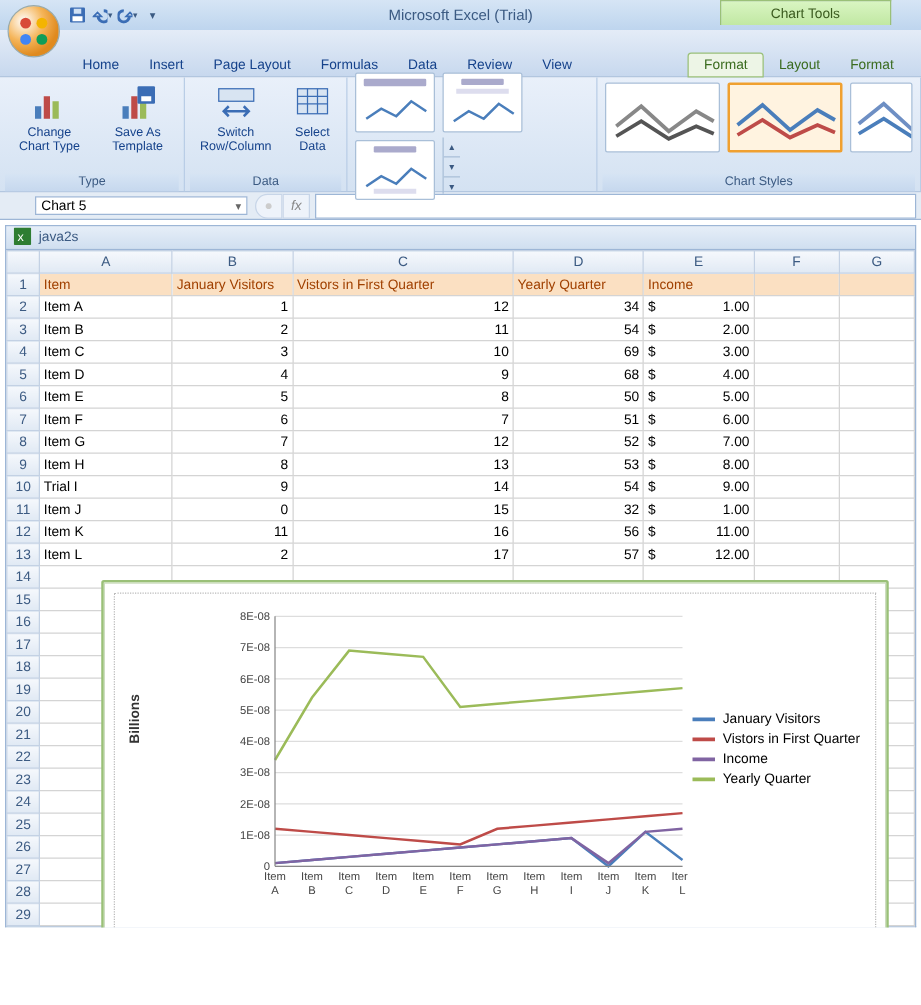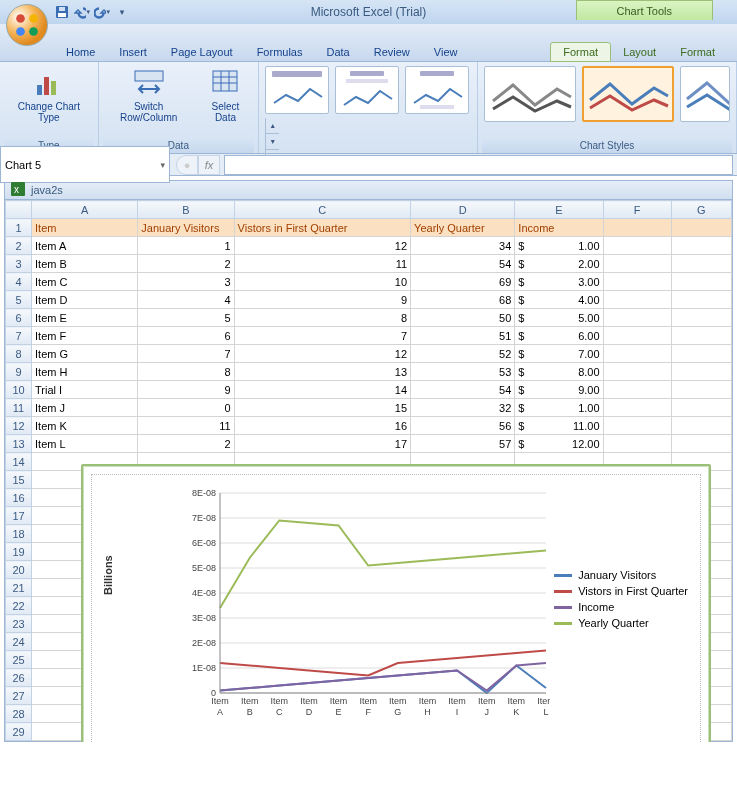--- a/index.html
+++ b/index.html
@@ -16,35 +16,35 @@
 
 
 .tabs { height:38px; background:linear-gradient(#e4ecf7,#c7d8ee); display:flex; align-items:flex-end; padding-left:54px; border-bottom:1px solid #9db6d6;}
 .tab { padding:3px 12px 3px; color:#15428b; cursor:pointer; font-size:11px;}
 .tab.active { background:#fff; border:1px solid #9db6d6; border-bottom:1px solid #fff; margin-bottom:-1px; border-radius:3px 3px 0 0;}
 .tab.green { color:#3a6b1e; }
 .tab.green.active { background:#edf5e6; border-color:#9ac078;}
 
 
 .ribbon { height:92px; background:linear-gradient(#e9f0fa,#d4e2f2); border-bottom:1px solid #9db6d6; display:flex;}
-.group { border-right:1px solid #b9cde6; display:flex; flex-direction:column; justify-content:space-between; padding:2px 4px 0;}
+.group { border-right:1px solid #b9cde6; display:flex; flex-direction:column; justify-content:center; padding:2px 4px 0;}
 .group-body { display:flex; gap:2px; align-items:flex-start; flex:1;}
 .group-label { text-align:center; color:#3b5a82; font-size:10px; padding:1px 0 2px; background:linear-gradient(#d6e4f4,#c6d8ee);}
 .rbtn { display:flex; flex-direction:column; align-items:center; padding:2px 4px; cursor:pointer; border:1px solid transparent; border-radius:3px; min-width:46px;}
 .rbtn .ricon { width:32px; height:32px; margin-bottom:2px;}
 .rbtn .rlabel { font-size:10px; text-align:center; line-height:11px; color:#15428b;}
 .layout-thumb, .style-thumb { width:64px; height:48px; border:1px solid #a9bfd8; background:#fff; margin:2px; cursor:pointer; border-radius:2px; position:relative;}
 .style-thumb { width:92px; height:56px;}
 .style-thumb.selected { border:2px solid #f0a030; background:#fff3e0;}
 .gallery-stack { width:14px; display:flex; flex-direction:column; justify-content:space-around; border-left:1px solid #a9bfd8; margin-left:2px;}
 .gallery-stack div { height:16px; border-bottom:1px solid #a9bfd8; cursor:pointer; display:flex; align-items:center; justify-content:center; font-size:8px; color:#3b5a82;}
 
 
 .fbar-row { height:22px; border-bottom:1px solid #9db6d6; display:flex; align-items:center; background:#e4ecf5;}
-.namebox { width:170px; height:37px; border:1px solid #9db6d6; background:#fff; display:flex; align-items:center; padding:0 4px; justify-content:space-between;}
+.namebox { width:170px; height:15px; border:1px solid #9db6d6; background:#fff; margin-left:28px; display:flex; align-items:center; padding:0 4px; justify-content:space-between;}
 .namebox span:last-child { color:#666; font-size:9px;}
 .fb-btns { display:flex; margin-left:6px;}
 .fb-btns div { width:22px; height:20px; border:1px solid #c7d5e8; display:flex; align-items:center; justify-content:center; color:#888; font-style:italic; background:#eef3fa; cursor:pointer;}
 .fbar { flex:1; height:20px; border:1px solid #9db6d6; background:#fff; margin:0 4px;}
 
 
 .book-title { height:20px; background:linear-gradient(#e6eef8,#d0dff0); border:1px solid #9db6d6; margin:4px 4px 0; display:flex; align-items:center; padding:0 6px; color:#3b5a82; gap:6px;}
 .grid-wrap { margin:0 4px; border:1px solid #9db6d6; border-top:none; position:relative;}
 table.sheet { border-collapse:collapse; width:100%; table-layout:fixed;}
 table.sheet th { background:linear-gradient(#f5f8fc,#e0e9f4); border:1px solid #c3d1e4; font-weight:normal; color:#3b5a82; font-size:11px; height:18px;}
@@ -121,20 +121,31 @@
   <div class="group">
     <div class="group-body">
       <div class="rbtn">
         <div class="ricon"><svg viewBox="0 0 32 32">
               <rect x="4" y="18" width="5" height="10" fill="#4a7ebb"></rect>
               <rect x="11" y="10" width="5" height="18" fill="#be4b48"></rect>
               <rect x="18" y="14" width="5" height="14" fill="#9bbb59"></rect>
             </svg></div>
         <div class="rlabel">Change
 Chart Type</div>
+      </div>
+      <div class="rbtn">
+        <div class="ricon"><svg viewBox="0 0 32 32">
+              <rect x="4" y="18" width="5" height="10" fill="#4a7ebb"></rect>
+              <rect x="11" y="10" width="5" height="18" fill="#be4b48"></rect>
+              <rect x="18" y="14" width="5" height="14" fill="#9bbb59"></rect>
+              <rect x="16" y="2" width="14" height="14" fill="#3b6db5" rx="1"></rect>
+              <rect x="19" y="10" width="8" height="4" fill="#fff"></rect>
+            </svg></div>
+        <div class="rlabel">Save As
+Template</div>
       </div>
     </div>
     <div class="group-label">Type</div>
   </div>
   <div class="group">
     <div class="group-body">
       <div class="rbtn">
         <div class="ricon"><svg viewBox="0 0 32 32">
               <rect x="2" y="4" width="28" height="10" fill="#d8e4f2" stroke="#3b6db5"></rect>
               <path d="M6 22h20M22 18l4 4-4 4M10 26l-4-4 4-4" fill="none" stroke="#3b6db5" stroke-width="2"></path>

